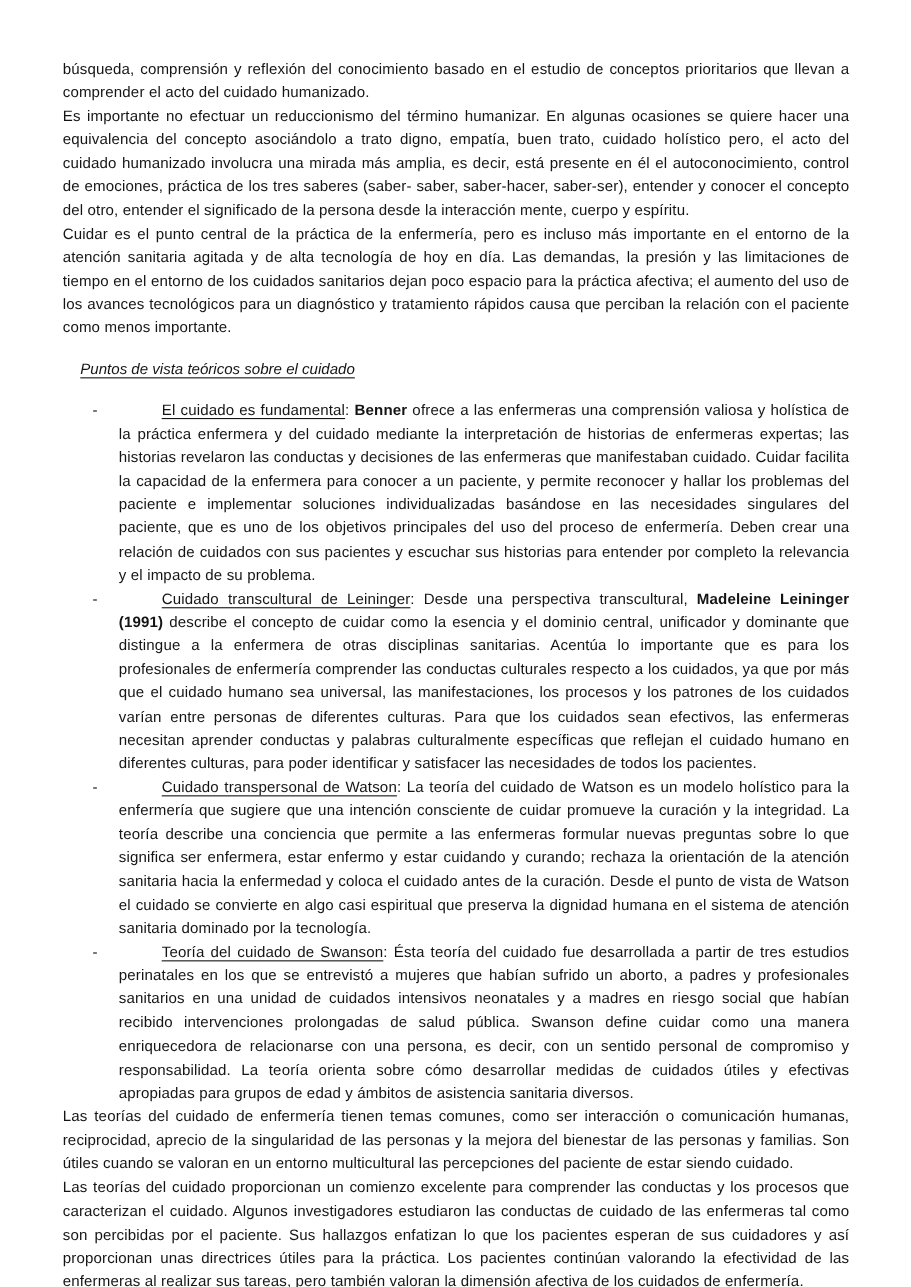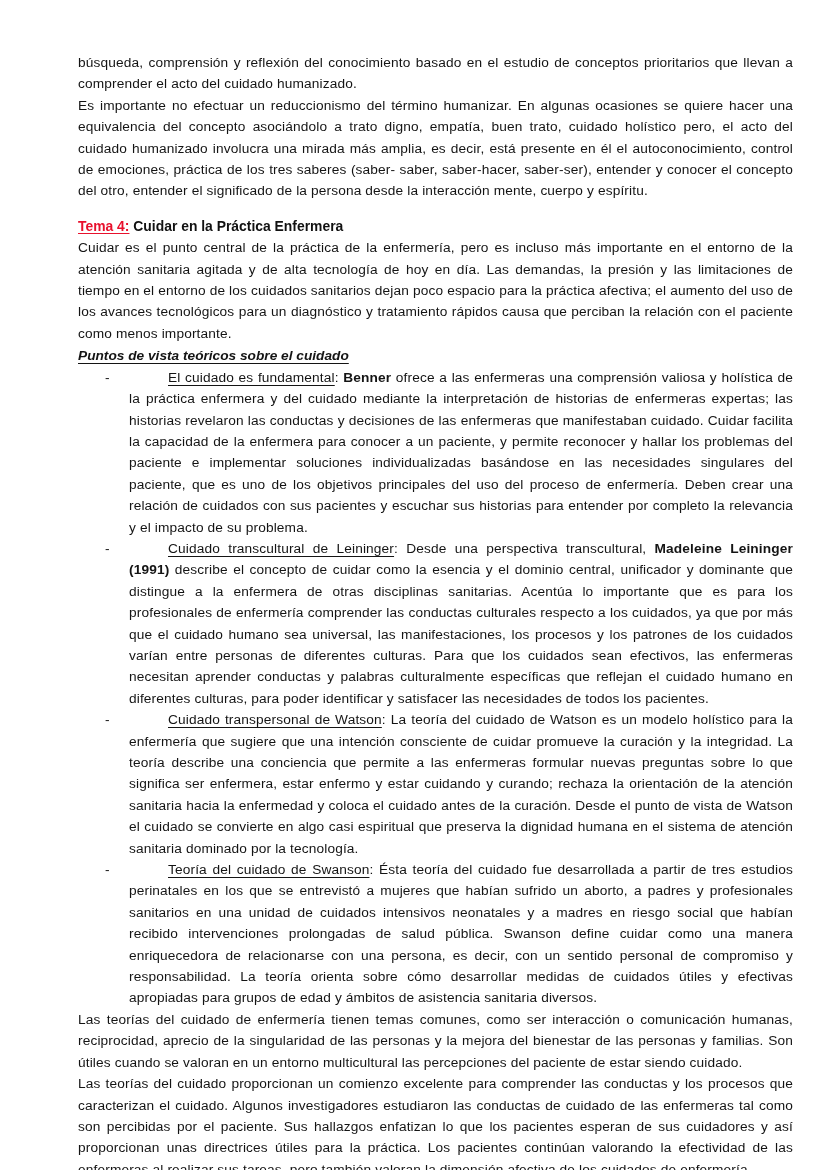--- a/index.html
+++ b/index.html
@@ -12,21 +12,21 @@
     font-family: "Liberation Sans", sans-serif;
     color: #111111;
   }
   .page {
     position: relative;
     width: 828px;
     height: 1170px;
     background: #ffffff;
     overflow: hidden;
     box-sizing: border-box;
-    padding: 52px 56px 0 78px;
+    padding: 52px 56px 0 57px;
   }
   .doc {
     width: 715px;
   }
   p.body {
     margin: 0;
     font-size: 13.7px;
     line-height: 21.4px;
     text-align: justify;
     text-justify: inter-word;
@@ -55,21 +55,21 @@
   .subheading {
     margin: 0;
     font-size: 13.7px;
     line-height: 21.4px;
     font-style: italic;
     text-decoration: underline;
     text-underline-offset: 2.5px;
     color: #141414;
     display: inline-block;
   }
-  .subheading-wrap { margin: 0; line-height: 21.4px; font-weight: bold; }
+  .subheading-wrap { margin: 16px; line-height: 21.4px; }
 
   ul.bullets {
     list-style: none;
     margin: 0;
     padding: 0;
   }
   ul.bullets > li {
     position: relative;
     margin: 0 0 0 0;
     padding-left: 51px;
@@ -98,23 +98,20 @@
 </head>
 <body>
 
 <div class="page">
   <div class="doc">
 
     <p class="body">búsqueda, comprensión y reflexión del conocimiento basado en el estudio de conceptos prioritarios que llevan a comprender el acto del cuidado humanizado.</p>
 
     <p class="body">Es importante no efectuar un reduccionismo del término humanizar. En algunas ocasiones se quiere hacer una equivalencia del concepto asociándolo a trato digno, empatía, buen trato, cuidado holístico pero, el acto del cuidado humanizado involucra una mirada más amplia, es decir, está presente en él el autoconocimiento, control de emociones, práctica de los tres saberes (saber- saber, saber-hacer, saber-ser), entender y conocer el concepto del otro, entender el significado de la persona desde la interacción mente, cuerpo y espíritu.</p>
 
-    <div class="heading-tema">
-      <span class="tema-label">Tema 4:</span><span>&nbsp;</span><span class="tema-title">Cuidar en la Práctica Enfermera</span>
-    </div>
 
     <p class="body">Cuidar es el punto central de la práctica de la enfermería, pero es incluso más importante en el entorno de la atención sanitaria agitada y de alta tecnología de hoy en día. Las demandas, la presión y las limitaciones de tiempo en el entorno de los cuidados sanitarios dejan poco espacio para la práctica afectiva; el aumento del uso de los avances tecnológicos para un diagnóstico y tratamiento rápidos causa que perciban la relación con el paciente como menos importante.</p>
 
     <div class="subheading-wrap">
       <span class="subheading">Puntos de vista teóricos sobre el cuidado</span>
     </div>
 
 
     <ul class="bullets">
 

